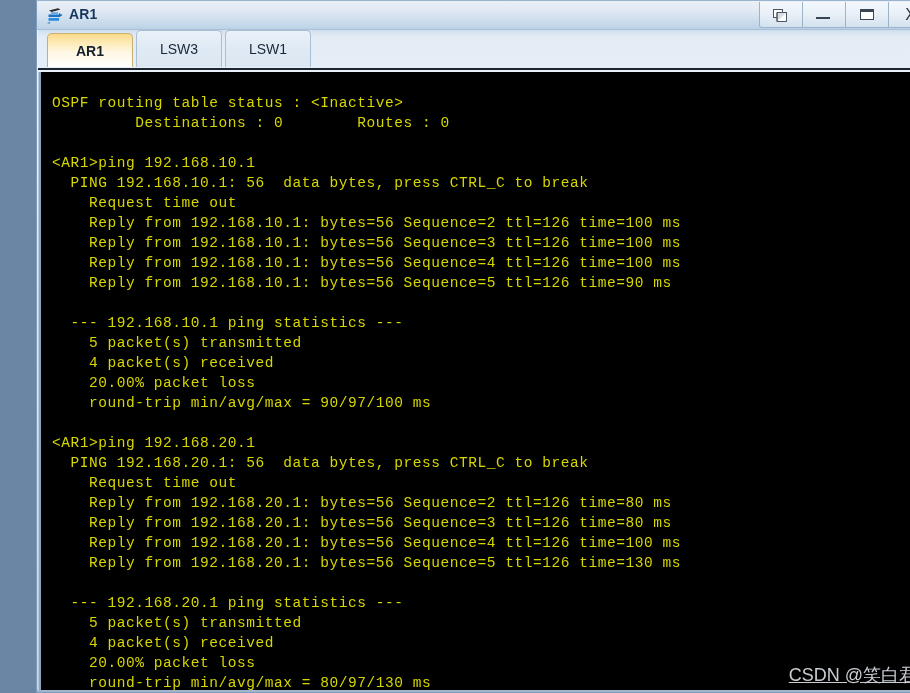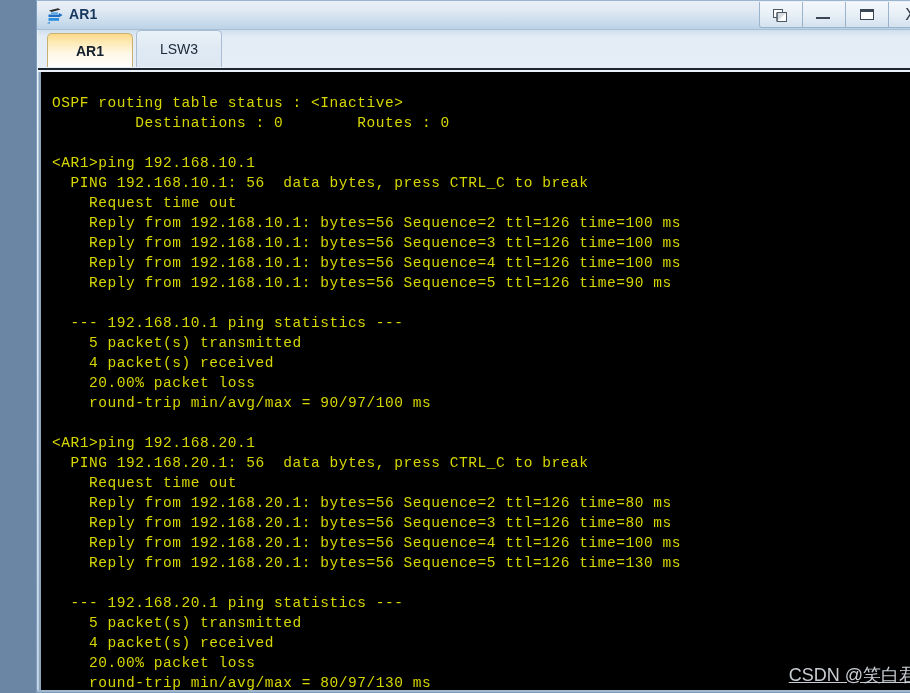--- a/index.html
+++ b/index.html
@@ -251,20 +251,23 @@
   </div>
 
   <div id="tabstrip">
     <div id="tabs">
       <div class="tab active">
         <span>AR1</span>
       </div>
       <div class="tab">
         <span>LSW3</span>
       </div>
+      <div class="tab">
+        <span>LSW1</span>
+      </div>
     </div>
   </div>
 
   <div id="term-outer">
     <div id="term">
       <div id="term-lines"><div class="tline">&nbsp;</div><div class="tline">OSPF routing table status : &lt;Inactive&gt;</div><div class="tline">         Destinations : 0        Routes : 0</div><div class="tline">&nbsp;</div><div class="tline">&lt;AR1&gt;ping 192.168.10.1</div><div class="tline">  PING 192.168.10.1: 56  data bytes, press CTRL_C to break</div><div class="tline">    Request time out</div><div class="tline">    Reply from 192.168.10.1: bytes=56 Sequence=2 ttl=126 time=100 ms</div><div class="tline">    Reply from 192.168.10.1: bytes=56 Sequence=3 ttl=126 time=100 ms</div><div class="tline">    Reply from 192.168.10.1: bytes=56 Sequence=4 ttl=126 time=100 ms</div><div class="tline">    Reply from 192.168.10.1: bytes=56 Sequence=5 ttl=126 time=90 ms</div><div class="tline">&nbsp;</div><div class="tline">  --- 192.168.10.1 ping statistics ---</div><div class="tline">    5 packet(s) transmitted</div><div class="tline">    4 packet(s) received</div><div class="tline">    20.00% packet loss</div><div class="tline">    round-trip min/avg/max = 90/97/100 ms</div><div class="tline">&nbsp;</div><div class="tline">&lt;AR1&gt;ping 192.168.20.1</div><div class="tline">  PING 192.168.20.1: 56  data bytes, press CTRL_C to break</div><div class="tline">    Request time out</div><div class="tline">    Reply from 192.168.20.1: bytes=56 Sequence=2 ttl=126 time=80 ms</div><div class="tline">    Reply from 192.168.20.1: bytes=56 Sequence=3 ttl=126 time=80 ms</div><div class="tline">    Reply from 192.168.20.1: bytes=56 Sequence=4 ttl=126 time=100 ms</div><div class="tline">    Reply from 192.168.20.1: bytes=56 Sequence=5 ttl=126 time=130 ms</div><div class="tline">&nbsp;</div><div class="tline">  --- 192.168.20.1 ping statistics ---</div><div class="tline">    5 packet(s) transmitted</div><div class="tline">    4 packet(s) received</div><div class="tline">    20.00% packet loss</div><div class="tline">    round-trip min/avg/max = 80/97/130 ms</div></div>
     </div>
   </div>
 
   <div id="scrollbar">

